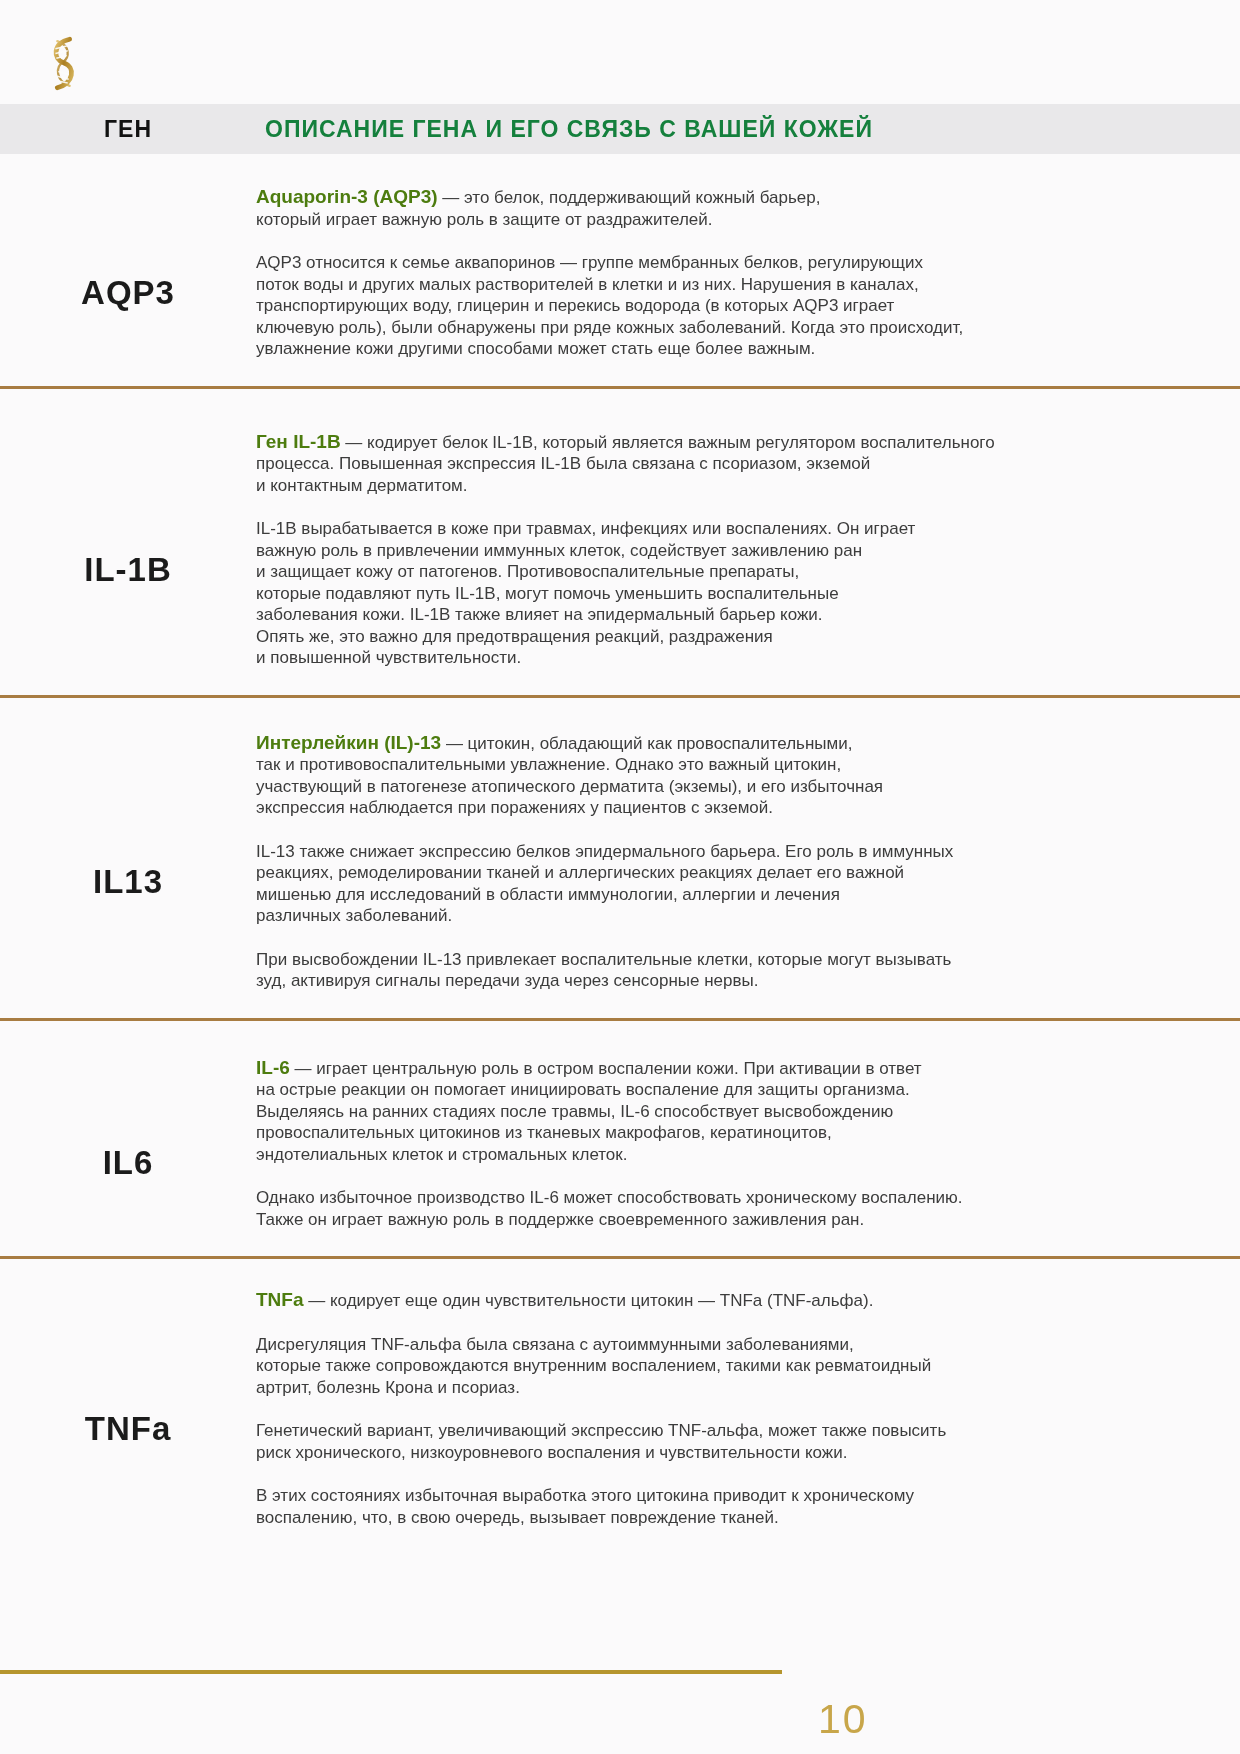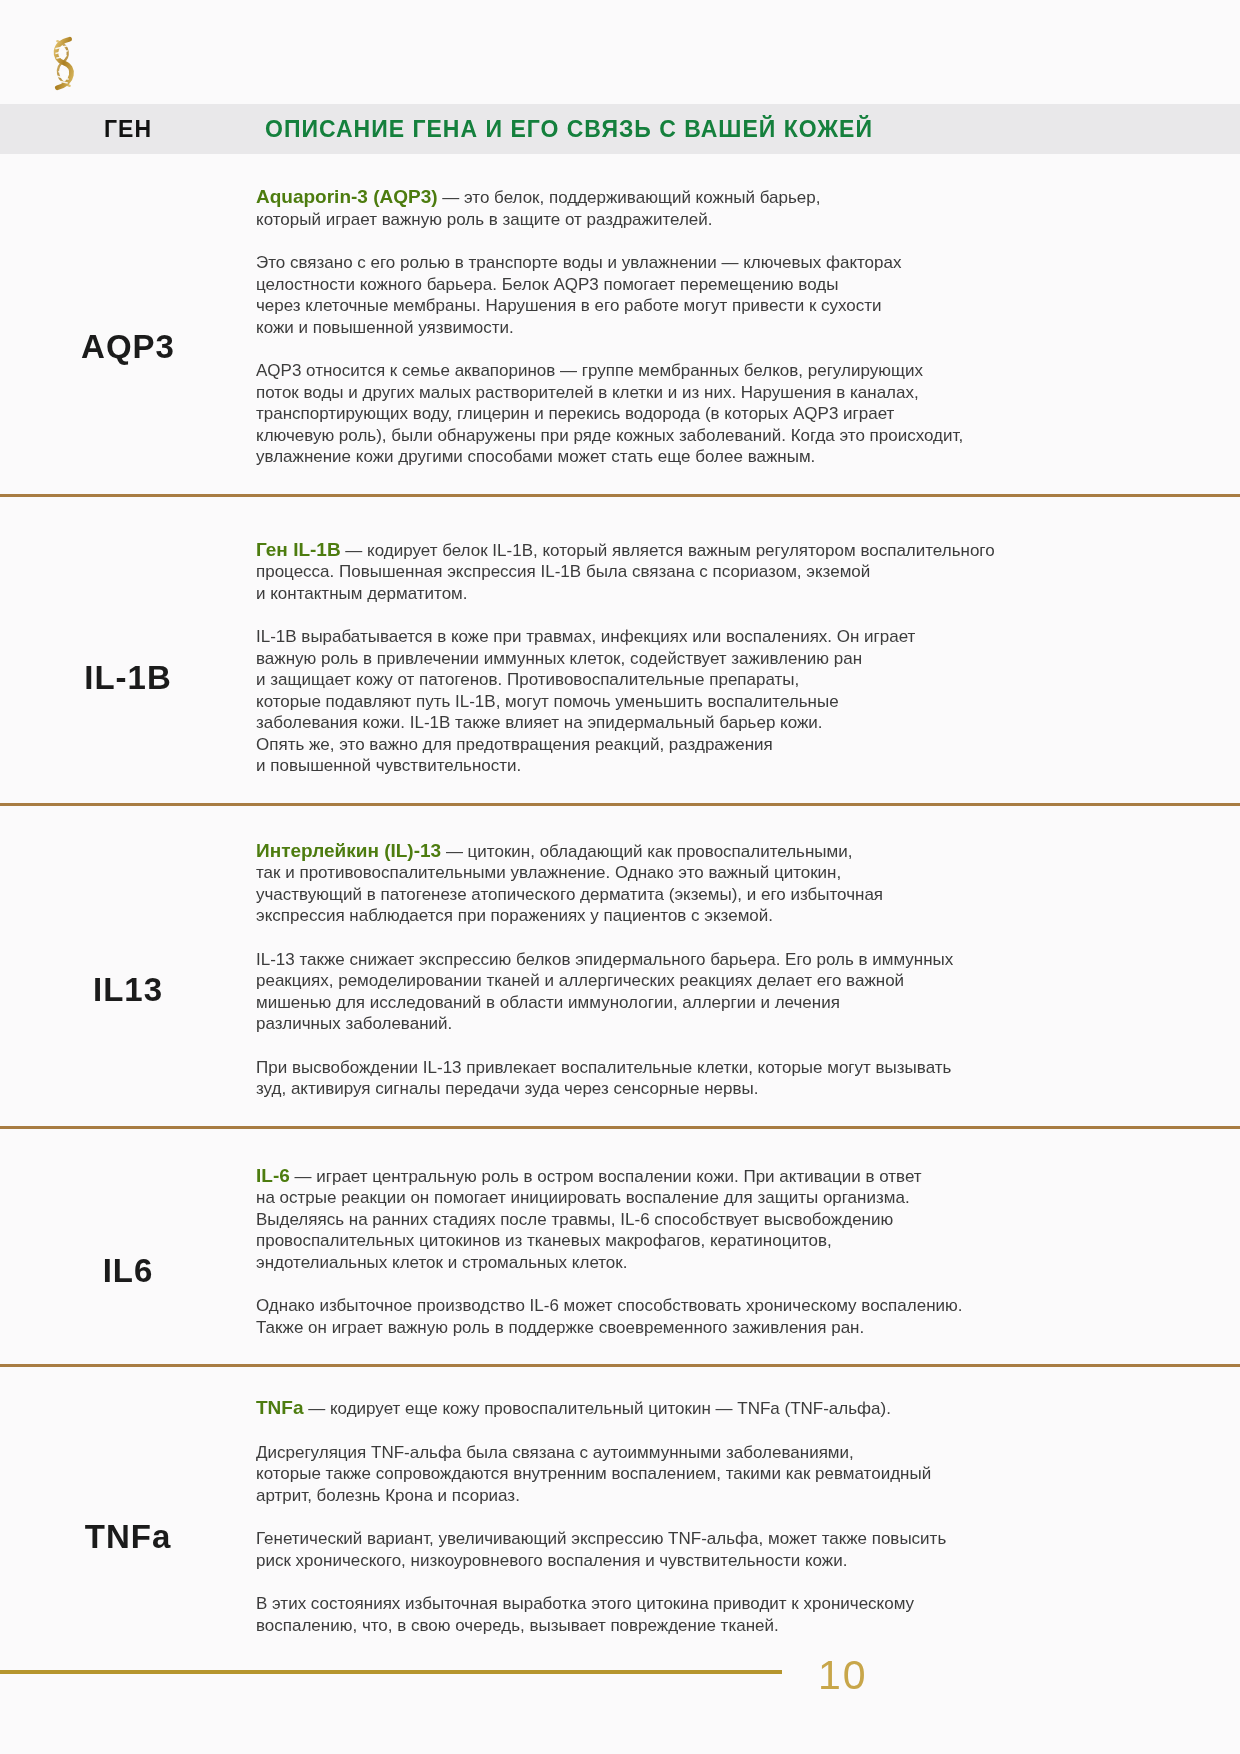--- a/index.html
+++ b/index.html
@@ -43,21 +43,21 @@
   .pad-c{padding:34px 0 26px;}
   .pad-d{padding:36px 0 26px;}
   .pad-e{padding:30px 0 26px;}
 
   .divider{height:3px;background:#a87c42;}
 
   .footer-line{
     position:absolute;left:0;top:1670px;width:782px;height:4px;background:#b5952e;
   }
   .page-number{
-    position:absolute;left:818px;top:1652px;
+    position:absolute;left:818px;top:1696px;
     font-size:41px;color:#c8a64a;letter-spacing:2px;
     font-family:"Liberation Sans",sans-serif;font-weight:400;
   }
 </style>
 </head>
 <body>
 
 <div class="page">
 
   <svg class="logo" viewBox="0 0 40 60" xmlns="http://www.w3.org/2000/svg" aria-hidden="true">
@@ -90,24 +90,20 @@
 
   <div class="table">
 
     <section class="row pad-a">
       <div class="gene-col">
         <div class="gene-name">AQP3</div>
       </div>
       <div class="desc-col">
         <p><strong class="lead">Aquaporin-3 (AQP3)</strong><span> — это белок, поддерживающий кожный барьер,
 который играет важную роль в защите от раздражителей.</span></p>
-        <p>Это связано с его ролью в транспорте воды и увлажнении — ключевых факторах
-целостности кожного барьера. Белок AQP3 помогает перемещению воды
-через клеточные мембраны. Нарушения в его работе могут привести к сухости
-кожи и повышенной уязвимости.</p>
         <p>AQP3 относится к семье аквапоринов — группе мембранных белков, регулирующих
 поток воды и других малых растворителей в клетки и из них. Нарушения в каналах,
 транспортирующих воду, глицерин и перекись водорода (в которых AQP3 играет
 ключевую роль), были обнаружены при ряде кожных заболеваний. Когда это происходит,
 увлажнение кожи другими способами может стать еще более важным.</p>
       </div>
     </section>
     <div class="divider"></div>
 
     <section class="row pad-b">
@@ -162,21 +158,21 @@
 Также он играет важную роль в поддержке своевременного заживления ран.</p>
       </div>
     </section>
     <div class="divider"></div>
 
     <section class="row pad-e">
       <div class="gene-col">
         <div class="gene-name">TNFa</div>
       </div>
       <div class="desc-col">
-        <p><strong class="lead">TNFa</strong><span> — кодирует еще кожу провоспалительный цитокин — TNFa (TNF-альфа).</span></p>
+        <p><strong class="lead">TNFa</strong><span> — кодирует еще один чувствительности цитокин — TNFa (TNF-альфа).</span></p>
         <p>Дисрегуляция TNF-альфа была связана с аутоиммунными заболеваниями,
 которые также сопровождаются внутренним воспалением, такими как ревматоидный
 артрит, болезнь Крона и псориаз.</p>
         <p>Генетический вариант, увеличивающий экспрессию TNF-альфа, может также повысить
 риск хронического, низкоуровневого воспаления и чувствительности кожи.</p>
         <p>В этих состояниях избыточная выработка этого цитокина приводит к хроническому
 воспалению, что, в свою очередь, вызывает повреждение тканей.</p>
       </div>
     </section>
 

